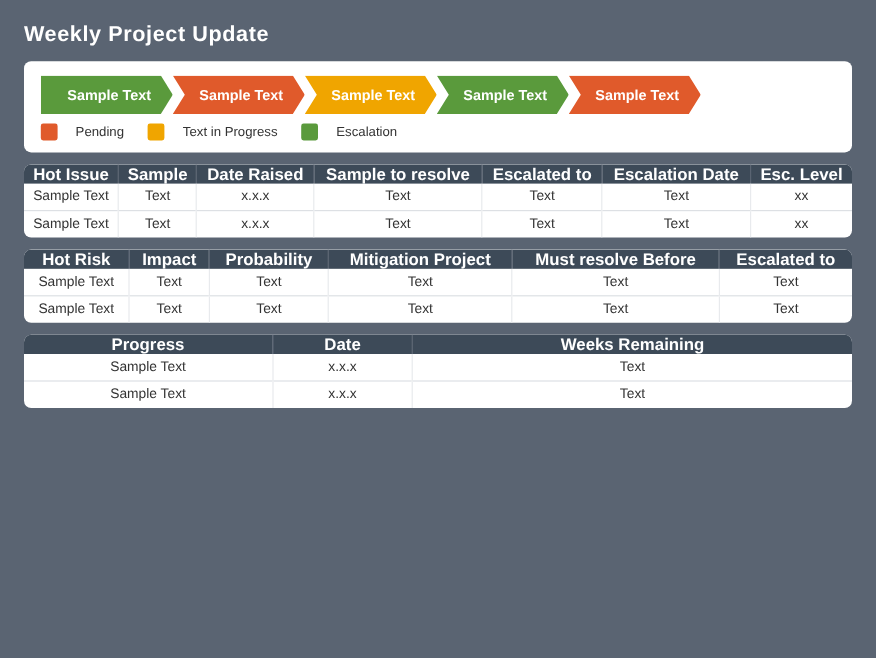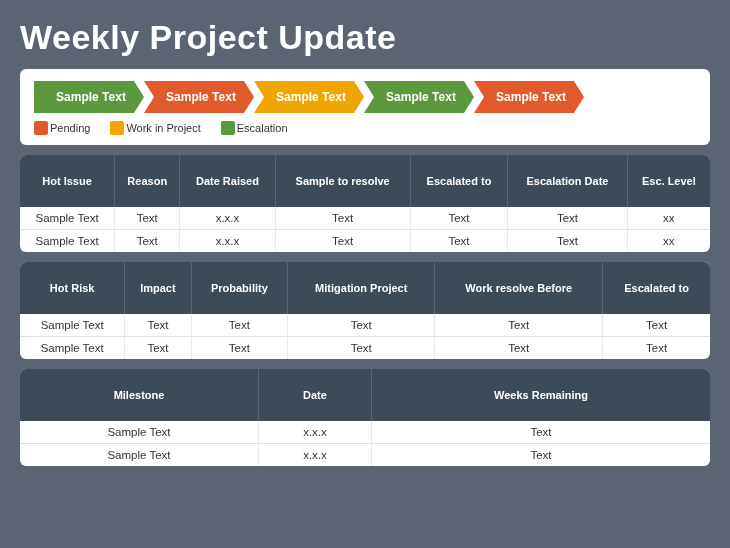--- a/index.html
+++ b/index.html
@@ -17,21 +17,21 @@
       height: 548px;
       background-color: #5a6472;
       padding: 18px 20px 14px 20px;
       display: flex;
       flex-direction: column;
       gap: 10px;
     }
 
     .title {
       color: #ffffff;
-      font-size: 34px;
+      font-size: 18px;
       font-weight: bold;
       letter-spacing: 0.5px;
       margin-bottom: 2px;
     }
 
     
     .progress-section {
       background: #ffffff;
       border-radius: 6px;
       padding: 12px 14px 10px 14px;
@@ -76,21 +76,21 @@
     .legend-row {
       display: flex;
       align-items: center;
       gap: 20px;
       margin-top: 2px;
     }
 
     .legend-item {
       display: flex;
       align-items: center;
-      gap: 2px;
+      gap: 15px;
       font-size: 11px;
       color: #333;
     }
 
     .legend-box {
       width: 14px;
       height: 14px;
       border-radius: 2px;
     }
 
@@ -110,24 +110,24 @@
       border-collapse: collapse;
       font-size: 11.5px;
     }
 
     thead tr {
       background-color: #3d4a58;
       color: #ffffff;
     }
 
     thead th {
-      padding: 20px 5px;
+      padding: 0 5px;
       text-align: center;
       font-weight: bold;
-      font-size: 11px;
+      font-size: 14px;
       border-right: 1px solid #5a6472;
     }
 
     thead th:last-child {
       border-right: none;
       margin-top: 28px;
     }
 
     tbody tr {
       border-bottom: 1px solid #dde0e4;
@@ -175,35 +175,35 @@
           <div class="arrow-shape pending" style="background-color: rgb(224, 90, 43);">Sample Text</div>
         </div>
       </div>
     <div class="legend-row" id="legend-row">
         <div class="legend-item">
           <div class="legend-box pending"></div>
           <span>Pending</span>
         </div>
         <div class="legend-item">
           <div class="legend-box wip"></div>
-          <span>Work in Project</span>
+          <span>Text in Progress</span>
         </div>
         <div class="legend-item">
           <div class="legend-box completed"></div>
           <span>Escalation</span>
         </div>
       </div>
   </div>
 
   <div class="table-section">
     <table>
       <thead id="hot-issue-thead">
           <tr>
             <th>Hot Issue</th>
-            <th>Reason</th>
+            <th>Sample</th>
             <th>Date Raised</th>
             <th>Sample to resolve</th>
             <th>Escalated to</th>
             <th>Escalation Date</th>
             <th>Esc. Level</th>
           </tr>
         </thead>
       <tbody id="hot-issue-tbody">
           <tr>
             <td>Sample Text</td>
@@ -228,21 +228,21 @@
   </div>
 
   <div class="table-section">
     <table>
       <thead id="hot-risk-thead">
           <tr>
             <th>Hot Risk</th>
             <th>Impact</th>
             <th>Probability</th>
             <th>Mitigation Project</th>
-            <th>Work resolve Before</th>
+            <th>Must resolve Before</th>
             <th>Escalated to</th>
           </tr>
         </thead>
       <tbody id="hot-risk-tbody">
           <tr>
             <td>Sample Text</td>
             <td>Text</td>
             <td>Text</td>
             <td>Text</td>
             <td>Text</td>
@@ -257,21 +257,21 @@
             <td>Text</td>
           </tr>
         </tbody>
     </table>
   </div>
 
   <div class="table-section">
     <table>
       <thead id="milestone-thead">
           <tr>
-            <th>Milestone</th>
+            <th>Progress</th>
             <th>Date</th>
             <th>Weeks Remaining</th>
           </tr>
         </thead>
       <tbody id="milestone-tbody">
           <tr>
             <td>Sample Text</td>
             <td>x.x.x</td>
             <td>Text</td>
           </tr>

